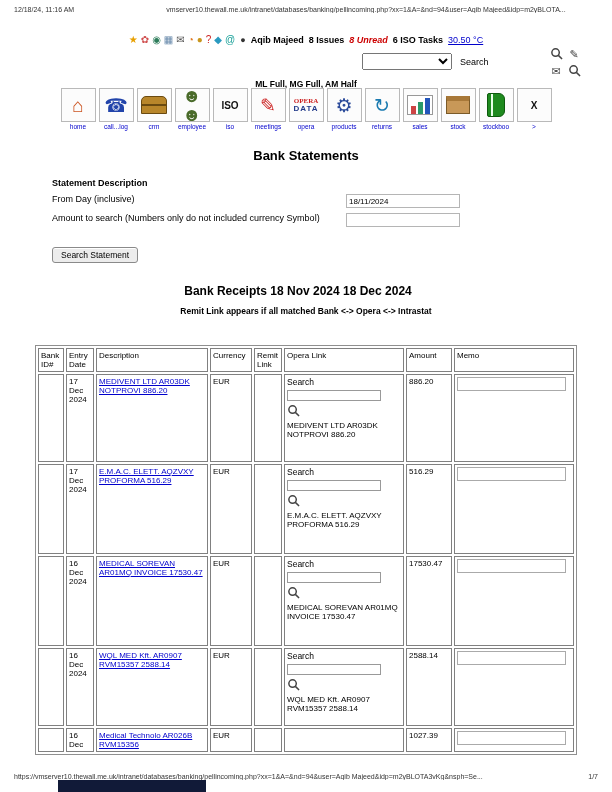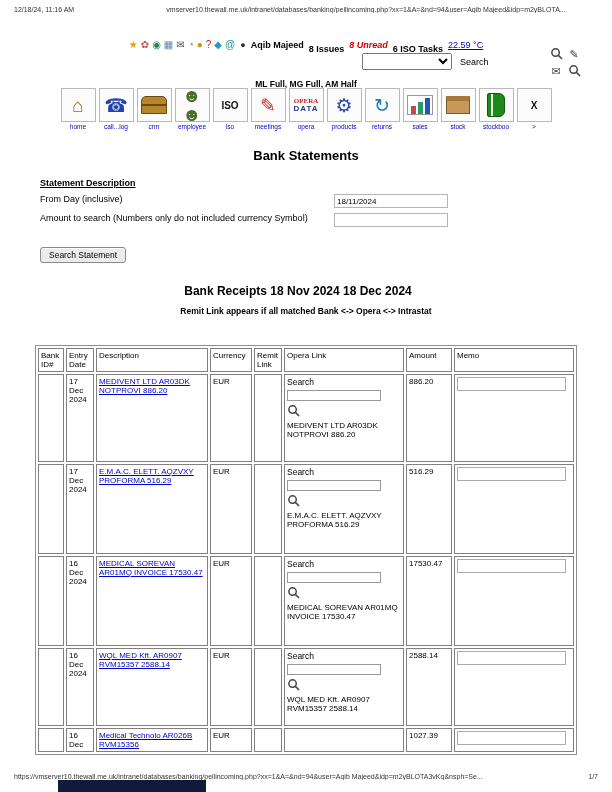--- a/index.html
+++ b/index.html
@@ -16,21 +16,21 @@
   .print-footer { position:absolute; bottom:12px; left:14px; right:14px; display:flex; font-size:7px; color:#333; }
   .pf-url { flex:1; white-space:nowrap; overflow:hidden; }
   .pf-page { width:30px; text-align:right; }
   .cutoff-bar { position:absolute; left:58px; top:780px; width:148px; height:12px; background:#111a38; }
 
   
   .status-row { position:absolute; top:35px; left:0; right:0; display:flex; justify-content:center; align-items:center; gap:5px; font-size:9px; }
   .sicon { font-size:10px; line-height:10px; cursor:pointer; }
   .user-dot { color:#333; font-size:9px; }
   .user-name { font-weight:bold; }
-  .cnt { font-weight:bold;margin-top:9px; }
+  .cnt { font-weight:bold; }
   .cnt-unread { color:#cc0000; font-style:italic; font-weight:bold; }
   .temp-link { color:#0000cc; text-decoration:underline; cursor:pointer; }
 
   
   .search-controls { position:absolute; top:53px; left:362px; display:flex; align-items:center; gap:8px; font-size:9px; }
   .search-controls select { width:90px; height:17px; font-size:9px; font-family:"Liberation Sans",sans-serif; }
   .corner-icons { position:absolute; top:47px; right:30px; display:grid; grid-template-columns:16px 16px; grid-auto-rows:15px; gap:2px; justify-items:center; align-items:center; }
   .ci-glyph { font-size:11px; color:#444; cursor:pointer; line-height:11px; }
   .corner-icons svg { cursor:pointer; }
 
@@ -54,21 +54,21 @@
   .shape-box { width:24px; height:18px; background:#c89858; border:1px solid #7a5a28; border-top:5px solid #a87838; }
   .shape-book { width:18px; height:24px; background:#1e8a1e; border:1px solid #0d5a0d; border-radius:2px 6px 6px 2px; position:relative; }
   .shape-book::before { content:""; position:absolute; left:3px; top:0; bottom:0; width:2px; background:#e8ffe8; }
   .shape-chest { width:26px; height:18px; background:#b8862a; border:1px solid #6a4a10; border-radius:5px 5px 0 0; position:relative; }
   .shape-chest::after { content:""; position:absolute; left:0; right:0; top:7px; height:2px; background:#6a4a10; }
 
   
   .page-title { position:absolute; top:148px; left:0; right:0; text-align:center; font-size:13px; font-weight:bold; }
 
   
-  .stmt-form { position:absolute; top:178px; left:40px; width:420px; font-size:9px;text-decoration:underline; }
+  .stmt-form { position:absolute; top:178px; left:52px; width:420px; font-size:9px; }
   .form-section { font-weight:bold; margin-bottom:6px; }
   .form-row { position:relative; min-height:19px; }
   .form-row label { display:inline-block; max-width:280px; line-height:11px; }
   .form-row input { position:absolute; left:294px; top:0; width:114px; height:14px; border:1px solid #b5b5b5; font-size:8px; padding:0 2px; font-family:"Liberation Sans",sans-serif; }
   .form-row.tall { min-height:28px; }
   .btn { margin-top:6px; background:#ececec; border:1px solid #8a8a8a; border-radius:3px; font-size:8.5px; padding:2px 8px; font-family:"Liberation Sans",sans-serif; box-shadow:inset 0 1px 0 #fff; cursor:pointer; }
 
   
   .receipts-title { position:absolute; top:284px; left:0; right:16px; text-align:center; font-size:12px; font-weight:bold; }
   .receipts-notes { position:absolute; top:306px; left:0; right:0; text-align:center; font-size:8.5px; font-weight:bold; line-height:11px; }
@@ -106,21 +106,21 @@
         <span class="sicon" style="color: rgb(200, 150, 30);">●</span>
         <span class="sicon" style="color: rgb(204, 34, 34);">?</span>
         <span class="sicon" style="color: rgb(42, 154, 192);">◆</span>
         <span class="sicon" style="color: rgb(24, 160, 152);">@</span>
       </span>
     <span class="user-dot">●</span>
     <span class="user-name">Aqib Majeed</span>
     <span class="cnt">8 Issues</span>
     <span class="cnt-unread">8 Unread</span>
     <span class="cnt">6 ISO Tasks</span>
-    <span class="temp-link">22.59 °C</span>
+    <span class="temp-link">30.50 °C</span>
   </div>
 
   <div class="search-controls">
     <select><option></option></select>
     <span>Search</span>
   </div>
   <div class="corner-icons">
     <span>
       <svg width="13" height="13" viewBox="0 0 14 14">
           <circle cx="6" cy="6" r="4" fill="none" stroke="#444" stroke-width="1.6"></circle>

